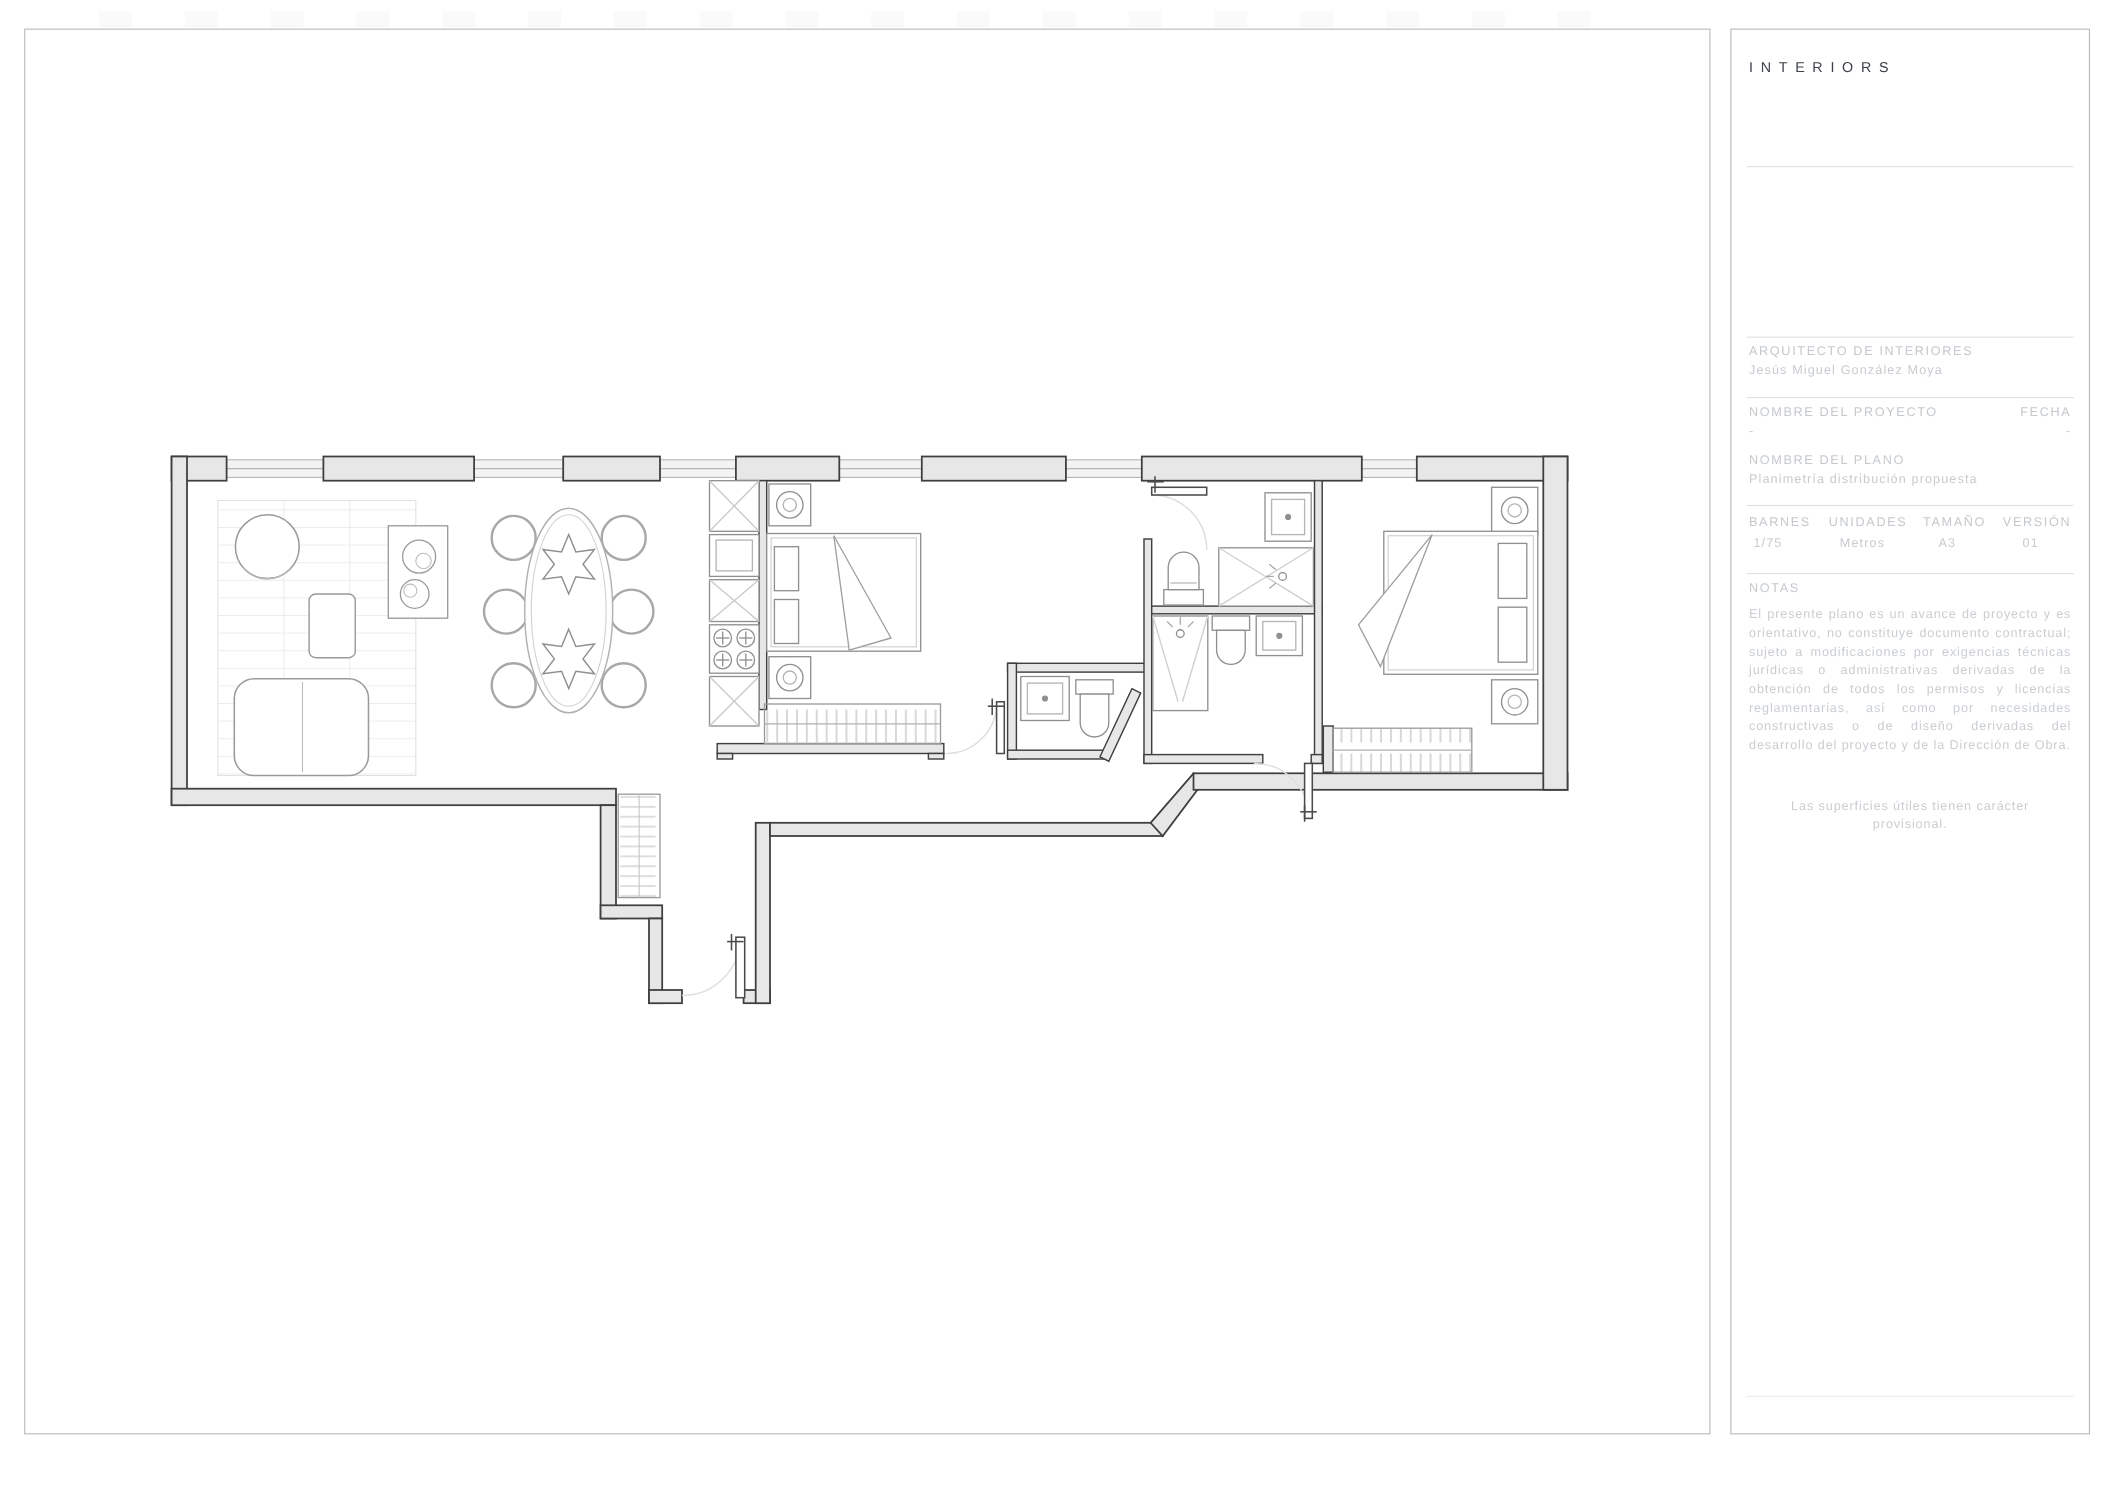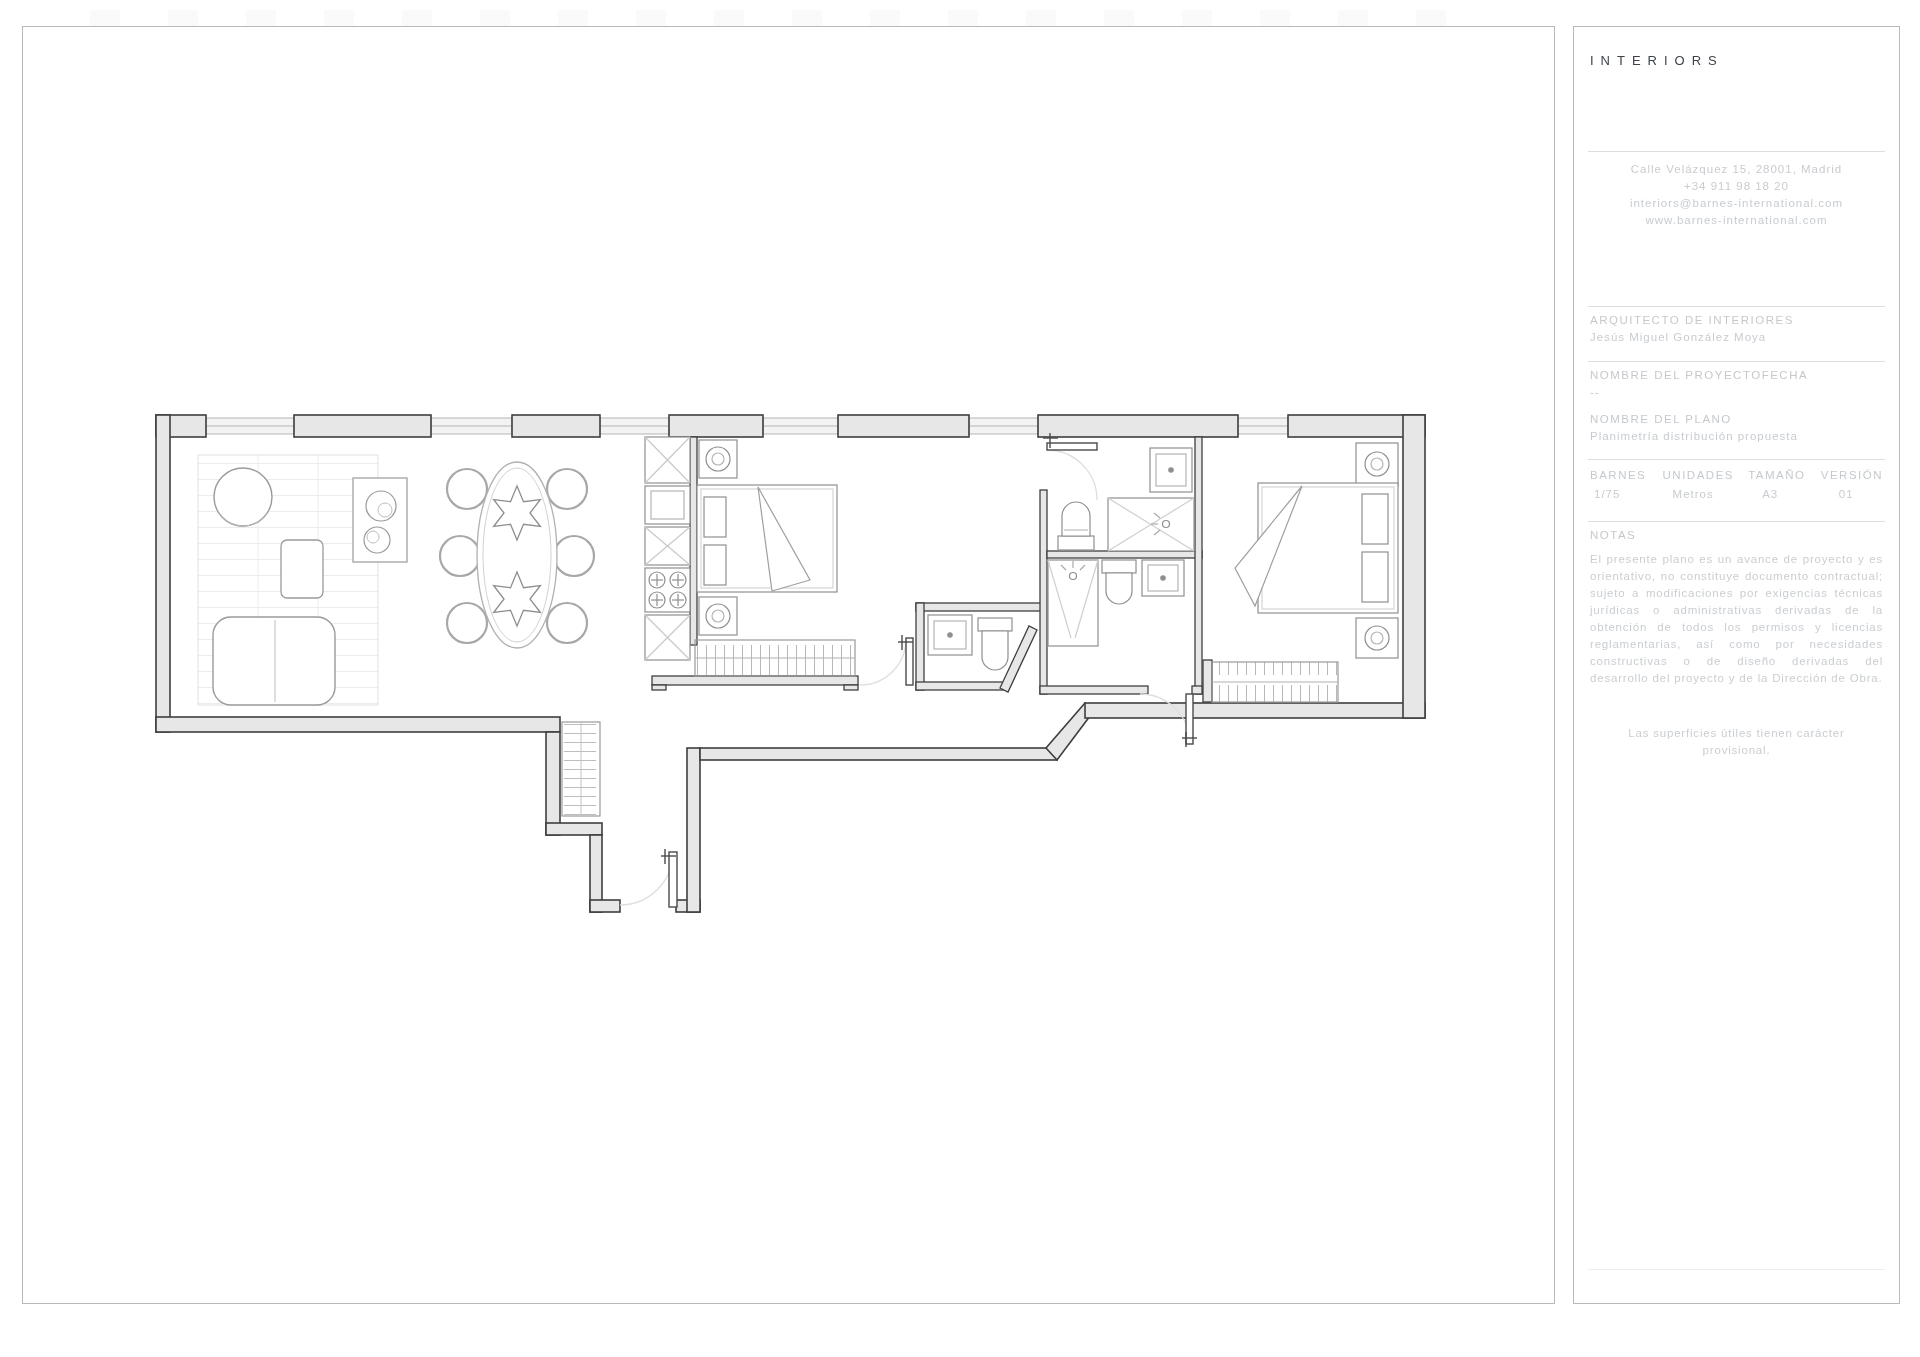--- a/index.html
+++ b/index.html
@@ -11,21 +11,21 @@
   .tick{position:absolute; top:10px; height:16px; width:30px; background:#fafafa;}
   
   .tb-section{position:absolute; left:0; width:100%; box-sizing:border-box; padding:0 16px;}
   .tb-sep{position:absolute; left:14px; right:14px; height:0; border-top:1px solid #dedede;}
   .logo-name{font-family:"Liberation Serif", serif; font-size:57px; letter-spacing:2px; color:#3e434a; text-align:center; font-weight:500;}
   .logo-sub{font-size:13px; letter-spacing:7px; color:#3e434a; text-align:left; margin-top:2px;}
   .tb-light{color:#c8ccd0; font-size:11.5px; letter-spacing:1px;}
   .tb-center{text-align:left;}
   .tb-label{color:#c5c9cd; font-size:11.5px; letter-spacing:1.5px;}
   .tb-value{color:#c8ccd0; font-size:11.5px; letter-spacing:1px; margin-top:5px;}
-  .tb-row{display:flex; justify-content:flex-start;}
+  .tb-row{display:flex; justify-content:space-between;}
   .specs-grid{display:grid; grid-template-columns:1.05fr 1.25fr 1.05fr 0.95fr; column-gap:4px;}
   .specs-grid .v{margin-top:7px;}
   .notes-body{color:#caced2; font-size:11.5px; letter-spacing:0.8px; line-height:17px; text-align:justify;}
   .notes-foot{color:#caced2; font-size:11.5px; letter-spacing:0.8px; line-height:17px; text-align:center;}
   .addr-line{line-height:17px; text-align:center;}
 </style>
 </head>
 <body>
 
 <div>
@@ -272,26 +272,20 @@
     <line x1="1212" y1="682" x2="1338" y2="682" stroke="#b0b0b0"></line>
   </g>
 </svg>
 
 <div id="title-block" class="frame">
   <div class="tb-section" style="top:24px">
     <div class="logo-sub">INTERIORS</div>
   </div>
   <div class="tb-sep" style="top:124px"></div>
 
-  <div class="tb-section tb-light" style="top:134px">
-    <div class="addr-line">Calle Velázquez 15, 28001, Madrid</div>
-    <div class="addr-line">+34 911 98 18 20</div>
-    <div class="addr-line">interiors@barnes-international.com</div>
-    <div class="addr-line">www.barnes-international.com</div>
-  </div>
 
   <div class="tb-sep" style="top:279px"></div>
   <div class="tb-section" style="top:287px">
     <div class="tb-label">ARQUITECTO DE INTERIORES</div>
     <div class="tb-value">Jesús Miguel González Moya</div>
   </div>
 
   <div class="tb-sep" style="top:334px"></div>
   <div class="tb-section" style="top:342px">
     <div class="tb-row">

